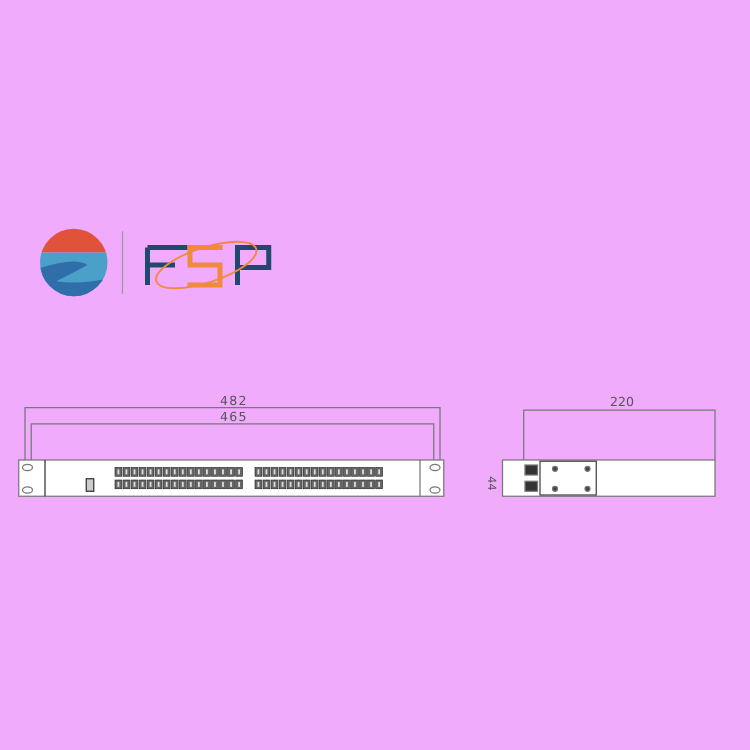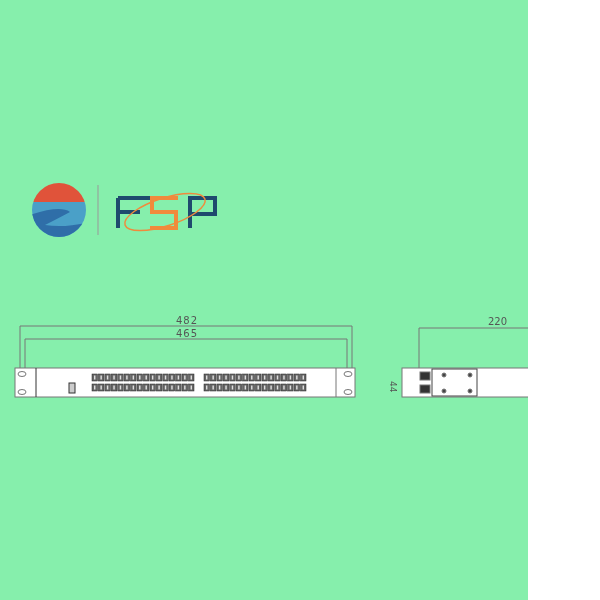--- a/index.html
+++ b/index.html
@@ -1,16 +1,16 @@
 <!DOCTYPE html>
 <html><head>
 <meta charset="utf-8">
 <style>
 body{margin:0;background:#fff;font-family:"DejaVu Sans",sans-serif;}
-#root{position:relative;width:528px;height:600px;overflow:hidden;background:#86efac;}
+#root{position:relative;width:600px;height:600px;overflow:hidden;background:#f0abfc;}
 .dim{font-size:10px;color:#555;letter-spacing:1px;}
 </style>
 </head>
 <body>
 
 <div id="root">
 <svg width="600" height="600" viewBox="0 0 600 600">
   <g>
     <defs>
           <clipPath id="c">

